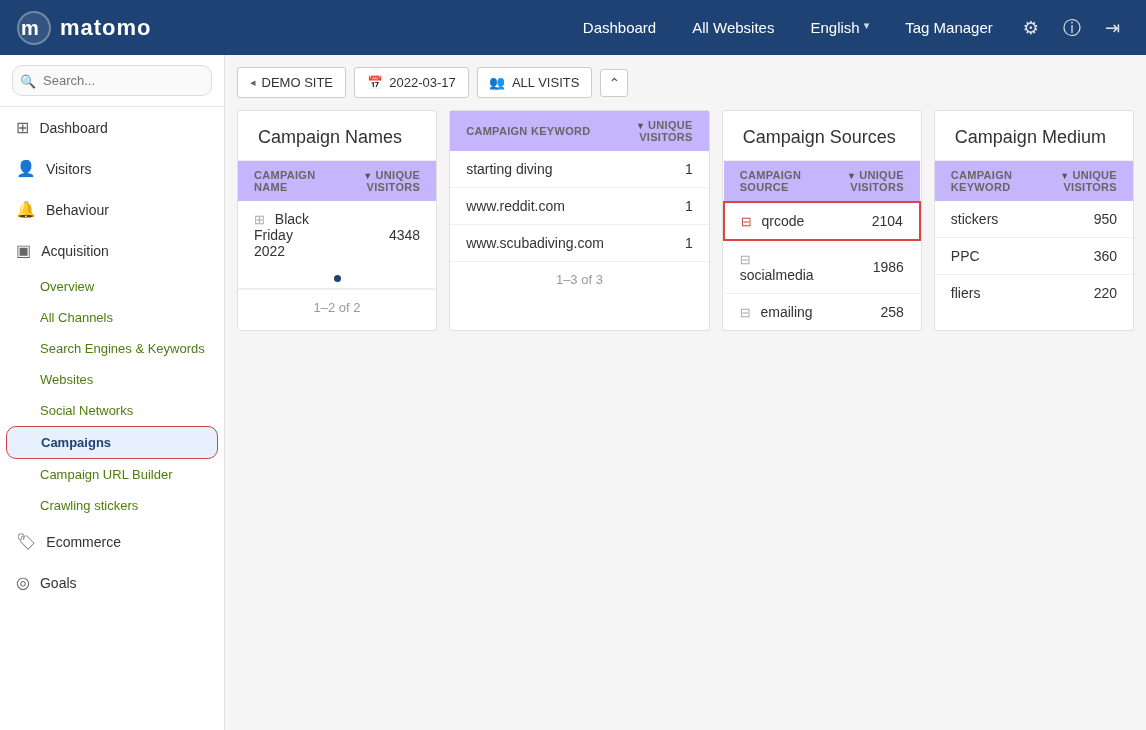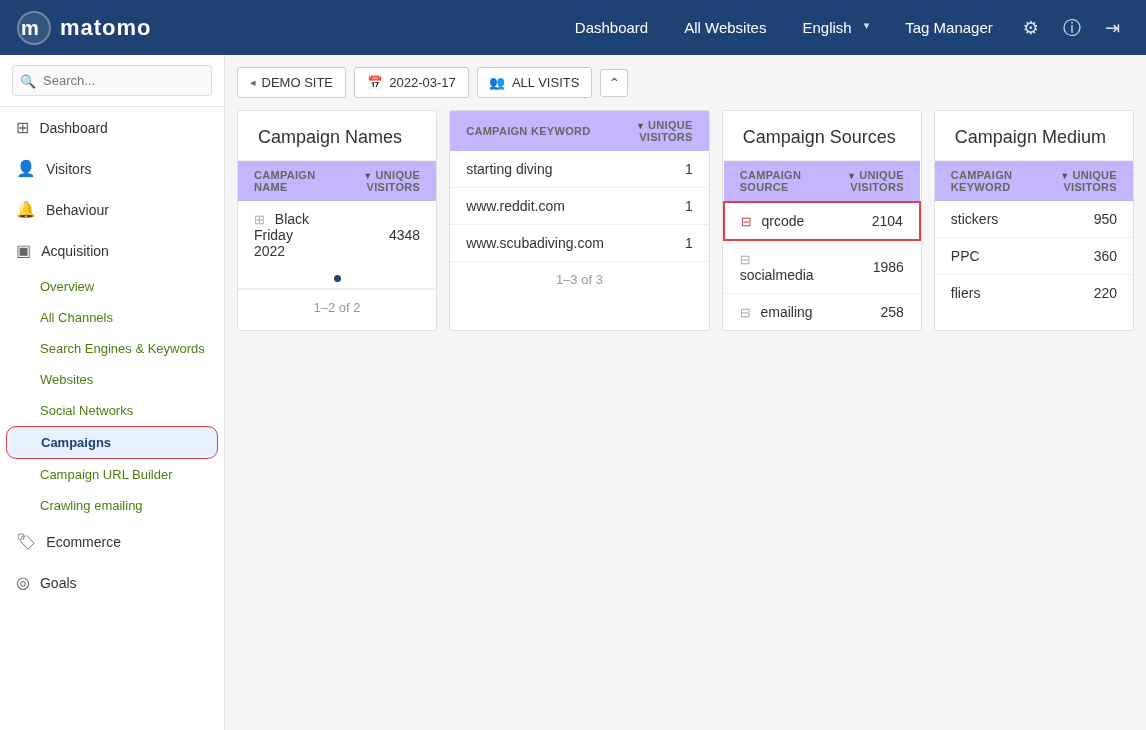--- a/index.html
+++ b/index.html
@@ -39,21 +39,21 @@
       color: white;
       padding: 8px 16px;
       border-radius: 3px;
       cursor: pointer;
       font-size: 15px;
       text-decoration: none;
     }
     .nav-link-dropdown {
       display: flex;
       align-items: flex-start;
-      gap: 12px;
+      gap: 4px;
     }
     .nav-icon-btn {
       color: white;
       padding: 6px 10px;
       cursor: pointer;
       font-size: 18px;
       opacity: 0.85;
     }
 
     
@@ -71,21 +71,21 @@
       flex-shrink: 0;
     }
     .search-bar {
       padding: 10px 12px;
       border-bottom: 1px solid #e8e8e8;
     }
     .search-input {
       width: 100%;
       padding: 7px 10px 7px 30px;
       border: 1px solid #ddd;
-      border-radius: 3px;
+      border-radius: 10px;
       font-size: 13px;
       background: #fafafa;
     }
     .search-wrap {
       position: relative;
     }
     .search-icon-inner {
       position: absolute;
       left: 8px;
       top: 50%;
@@ -315,21 +315,21 @@
     <div class="sidebar-sub-item">
       <span>Social Networks</span>
     </div>
     <div class="sidebar-sub-item active">
       <span>Campaigns</span>
     </div>
     <div class="sidebar-sub-item">
       <span>Campaign URL Builder</span>
     </div>
     <div class="sidebar-sub-item">
-      <span>Crawling emailing</span>
+      <span>Crawling stickers</span>
     </div>
 
     <div class="sidebar-nav-item">
       <span class="icon">🏷</span>
       <span>Ecommerce</span>
     </div>
 
     <div class="sidebar-nav-item">
       <span class="icon">◎</span>
       <span>Goals</span>

